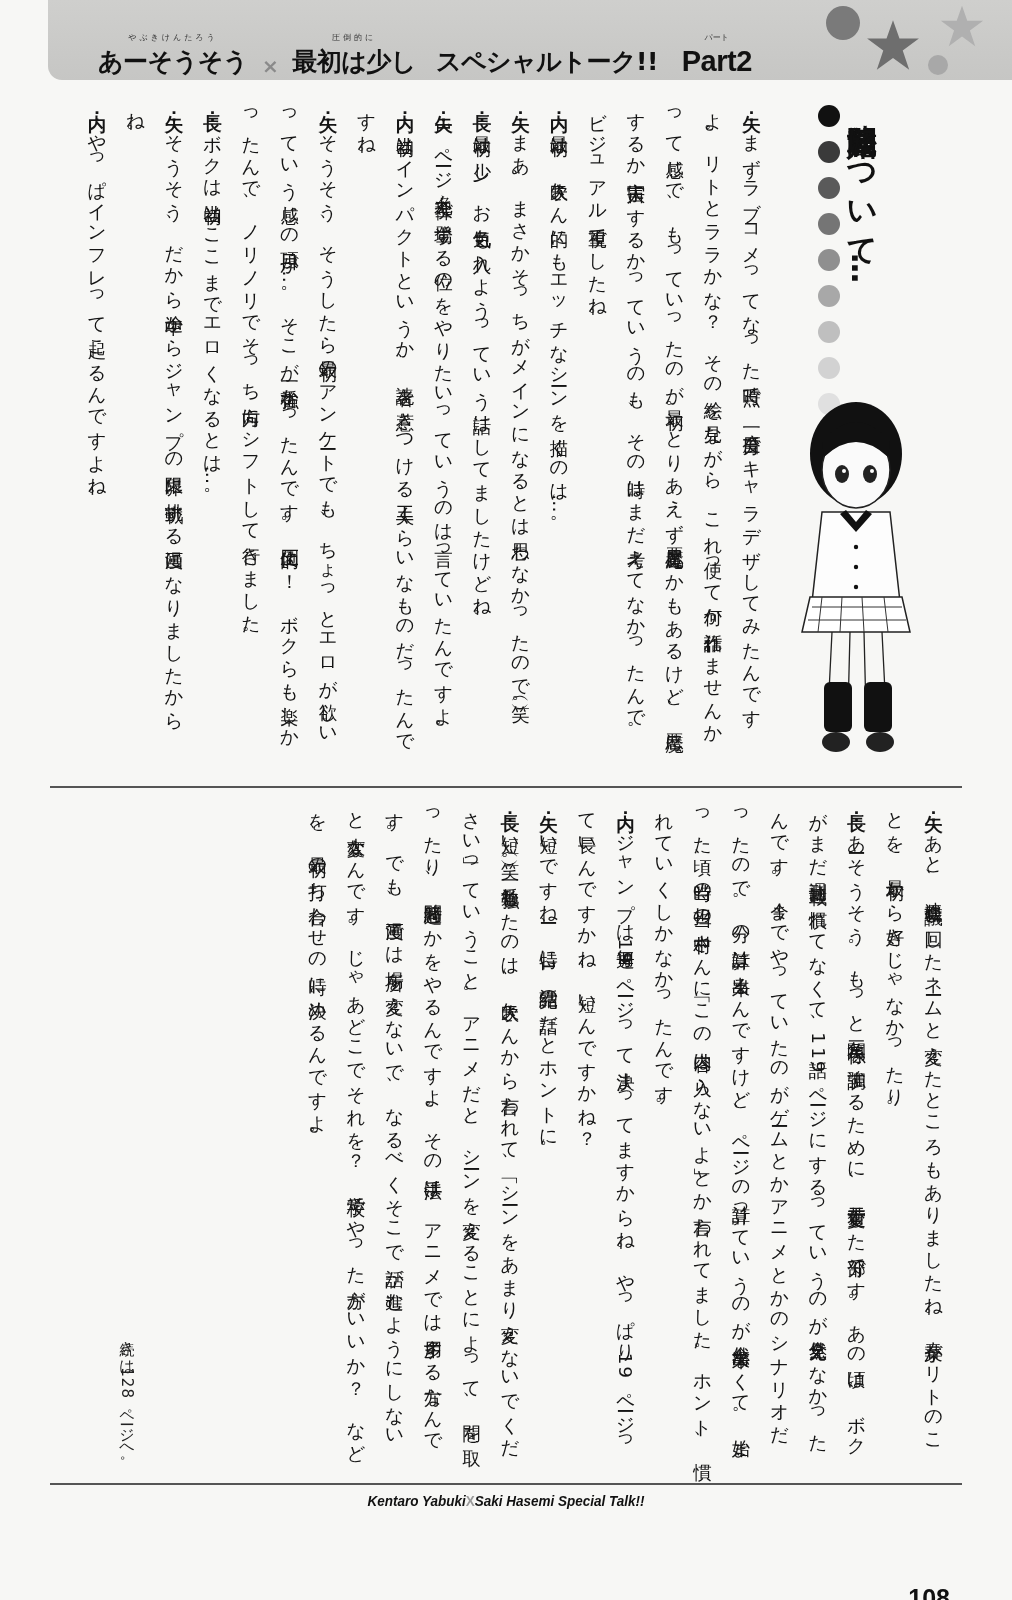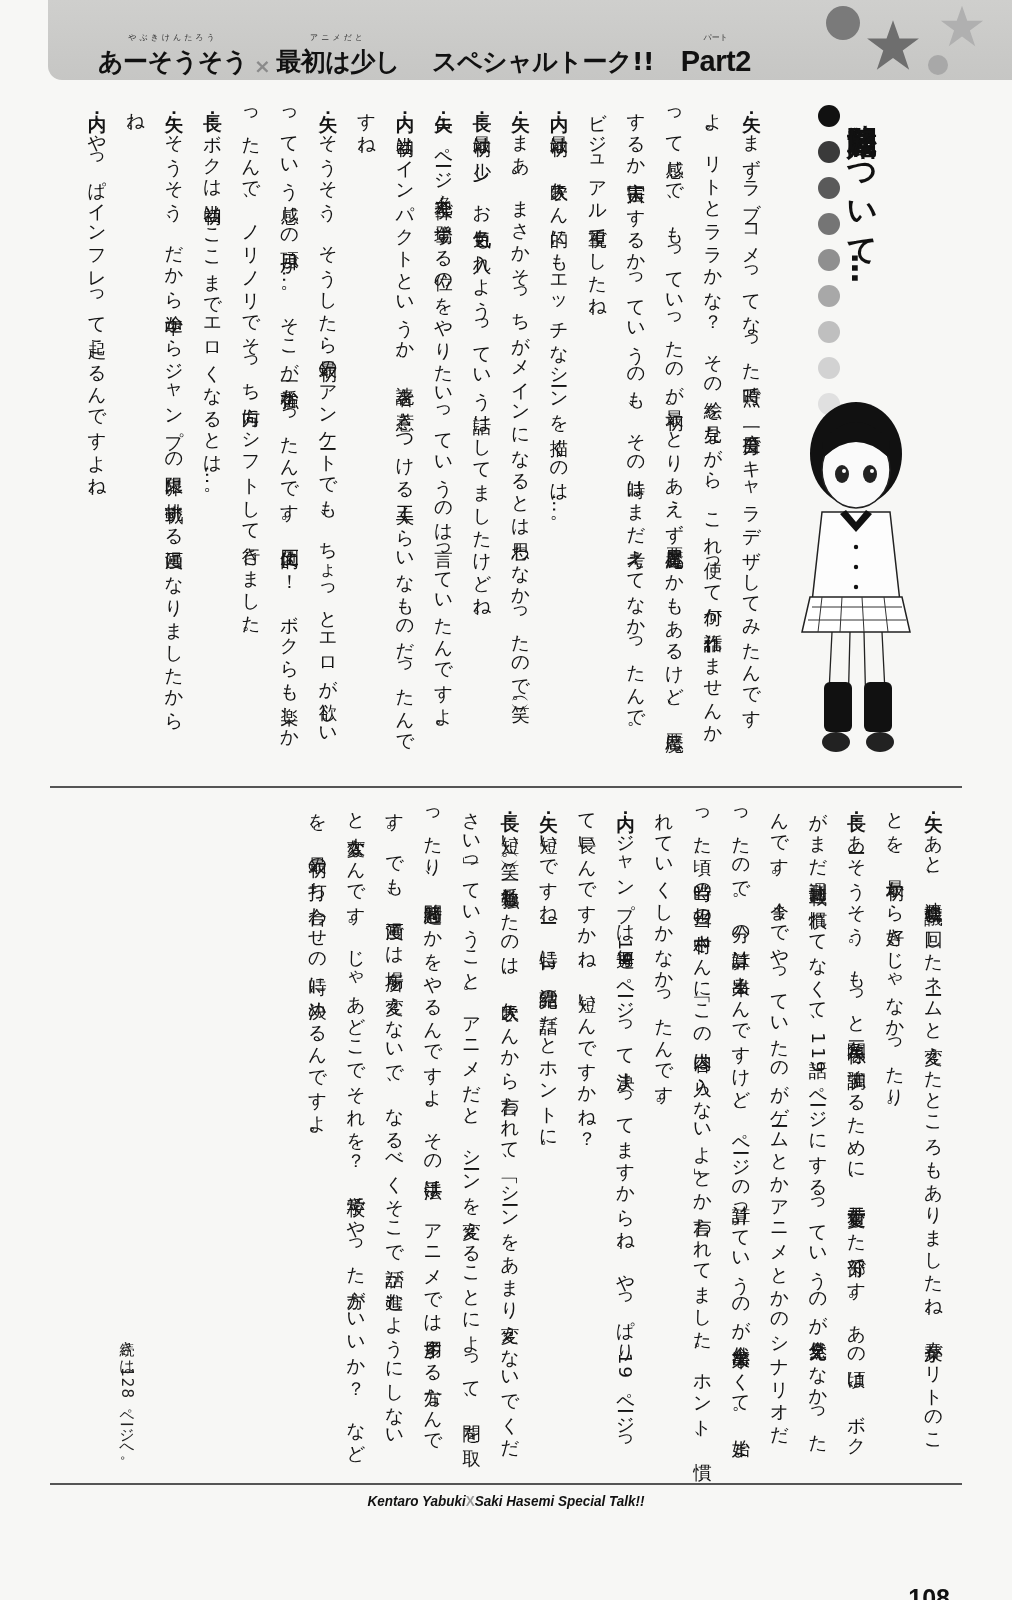--- a/index.html
+++ b/index.html
@@ -12,31 +12,31 @@
   .page { position: absolute; left: 0; top: 0; width: 1012px; height: 1600px; }
 
   
   .header {
     position: absolute; left: 48px; top: 0; width: 964px; height: 80px;
     background: linear-gradient(#cfcfcd, #c6c6c4);
     border-bottom-left-radius: 14px;
   }
   .header-title {
     position: absolute; left: 50px; top: 38px; height: 40px;
-    display: flex; align-items: flex-end; gap: 4px;
+    display: flex; align-items: flex-end; gap: 12px;
     font-family: "DejaVu Sans", sans-serif; font-weight: bold;
     font-size: 25px; color: #111; white-space: nowrap; letter-spacing: -0.5px;
   }
   .ruby-wrap { position: relative; display: inline-block; }
   .ruby-wrap .rt {
     position: absolute; top: -13px; left: 0; right: 0; text-align: center;
     font-size: 8px; font-weight: normal; color: #333; letter-spacing: 3px;
   }
   .times { color: #8a8a8a; font-size: 20px; margin: 0 2px; }
-  .header-part { font-family: "Liberation Sans", sans-serif; font-size: 29px; margin-left: 23px; }
+  .header-part { font-family: "Liberation Sans", sans-serif; font-size: 29px; margin-left: 12px; }
   .deco-circle { position: absolute; border-radius: 50%; }
   .deco-star { position: absolute; }
 
   
   .tier {
     position: absolute; writing-mode: vertical-rl;
     font-family: "DejaVu Sans", sans-serif;
     font-size: 18.5px; line-height: 38.5px; letter-spacing: 1.6px;
     color: #151515;
   }
@@ -77,24 +77,24 @@
 <div class="page">
 
   <div class="header">
     <div class="header-title">
       <span class="ruby-wrap">
         <span class="rt">やぶきけんたろう</span>
         <span>あーそうそう</span>
       </span>
       <span class="times">×</span>
       <span class="ruby-wrap">
-        <span class="rt">アニメだと</span>
+        <span class="rt">圧倒的に</span>
         <span>最初は少し</span>
       </span>
-      <span style="margin-left:28px;text-align:center;">スペシャルトーク!!</span>
+      <span style="margin-left:8px;text-align:center;">スペシャルトーク!!</span>
       <span class="ruby-wrap header-part">
         <span class="rt" style="letter-spacing:0;">パート</span>
         <span>Part2</span>
       </span>
     </div>
     <span class="deco-circle" style="left:778px; top:6px; width:34px; height:34px; background:#7a7a7a;"></span>
     <svg class="deco-star" style="left:818px; top:18px;" width="54" height="54" viewBox="0 0 50 50">
       <polygon points="25,2 31,19 49,19 34,30 40,48 25,37 10,48 16,30 1,19 19,19" fill="#6e6e6e"></polygon>
     </svg>
     <svg class="deco-star" style="left:888px; top:4px;" width="52" height="44" viewBox="0 0 50 50">

